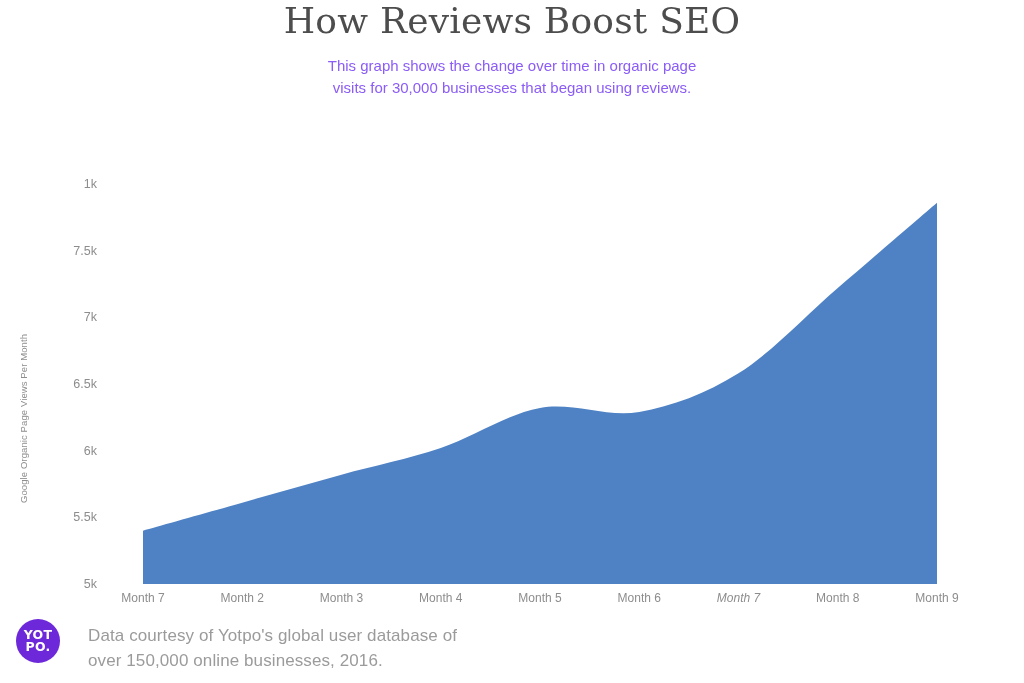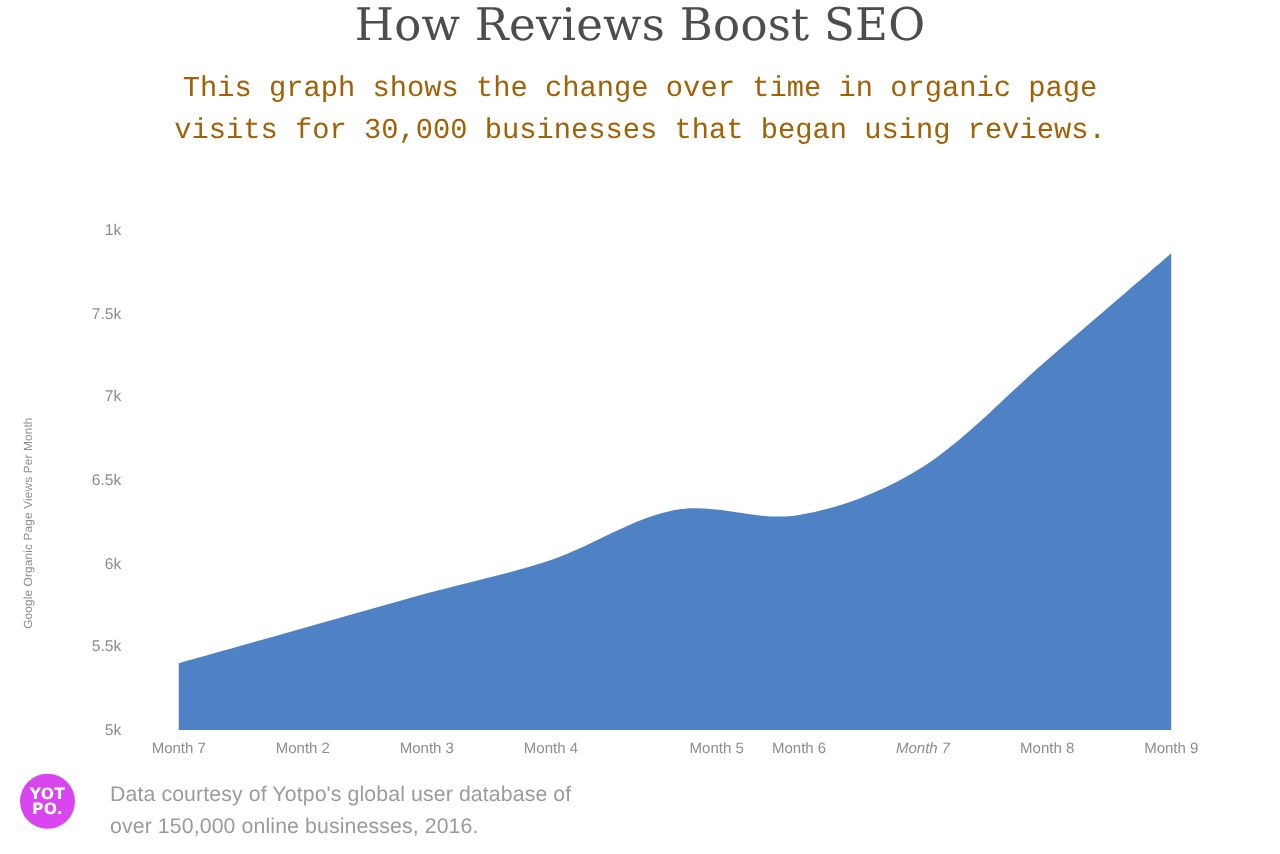--- a/index.html
+++ b/index.html
@@ -29,24 +29,24 @@
     font-family: "DejaVu Serif", "Liberation Serif", serif;
     font-size: 36px;
     font-weight: 400;
     letter-spacing: 0.2px;
     color: #4d4d4d;
     line-height: 1.15;
   }
   .chart-subtitle {
     margin: 0;
     padding-top: 14px;
-    font-family: Liberation Mono, monospace;
-    font-size: 23px;
+    font-family: Liberation Sans, sans-serif;
+    font-size: 15px;
     font-weight: 400;
-    color: #a16207;
+    color: #8b5cf6;
     line-height: 1.42;
   }
   .chart-subtitle .sub-line { display: block; }
 
   
   .plot-wrap {
     position: absolute;
     left: 0;
     top: 170px;
     width: 1024px;
@@ -109,21 +109,21 @@
     width: 1024px;
     height: 68px;
   }
   .logo {
     position: absolute;
     left: 16px;
     top: 4px;
     width: 44px;
     height: 44px;
     border-radius: 50%;
-    background: #d946ef;
+    background: #6d28d9;
     color: #ffffff;
     display: flex;
     flex-direction: column;
     align-items: center;
     justify-content: center;
     font-family: "DejaVu Sans", "Liberation Sans", sans-serif;
     font-weight: bold;
     font-size: 12.5px;
     line-height: 12px;
     letter-spacing: 0.2px;
@@ -167,21 +167,21 @@
 
   <svg class="area-svg" viewBox="0 0 1024 450" preserveAspectRatio="none">
     <path id="area-path" d="M 143 360.6666666666667 C 159.54166666666666 356, 209.16666666666666 342, 242.25 332.6666666666667 C 275.3333333333333 323.33333333333337, 308.4166666666667 313.7777777777778, 341.5 304.6666666666667 C 374.5833333333333 295.55555555555554, 407.6666666666667 289.1111111111111, 440.75 278 C 473.8333333333333 266.8888888888889, 506.9166666666667 244, 540 238 C 573.0833333333334 232, 606.1666666666666 247.77777777777777, 639.25 242 C 672.3333333333334 236.22222222222223, 705.4166666666666 224, 738.5 203.33333333333334 C 771.5833333333334 182.66666666666669, 804.6666666666666 146.44444444444446, 837.75 118 C 870.8333333333334 89.55555555555554, 920.4583333333334 46.88888888888886, 937 32.66666666666663 L 937 414 L 143 414 Z" fill="#4E82C4"></path>
   </svg>
 
   <div id="x-ticks">
       <div class="x-tick-label" style="left: 143px;">Month 7</div>
       <div class="x-tick-label" style="left: 242.25px;">Month 2</div>
       <div class="x-tick-label" style="left: 341.5px;">Month 3</div>
       <div class="x-tick-label" style="left: 440.75px;">Month 4</div>
-      <div class="x-tick-label" style="left: 540px; text-align: right;">Month 5</div>
+      <div class="x-tick-label" style="left: 540px;">Month 5</div>
       <div class="x-tick-label" style="left: 639.25px;">Month 6</div>
       <div class="x-tick-label" style="left: 738.5px; font-style: italic;">Month 7</div>
       <div class="x-tick-label" style="left: 837.75px;">Month 8</div>
       <div class="x-tick-label" style="left: 937px;">Month 9</div>
     </div>
 </div>
 
 <div class="footer">
   <div class="logo">
     <span>YOT</span>

